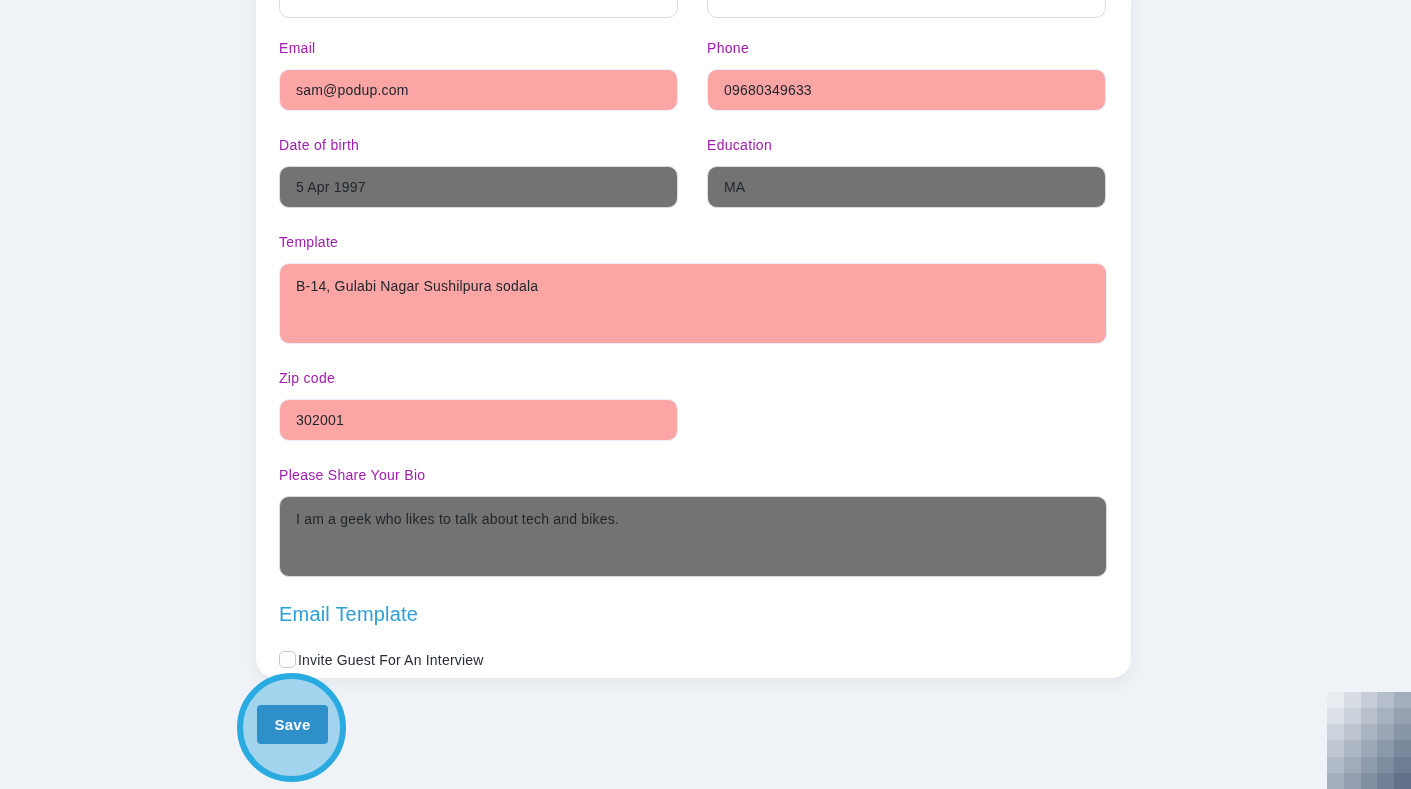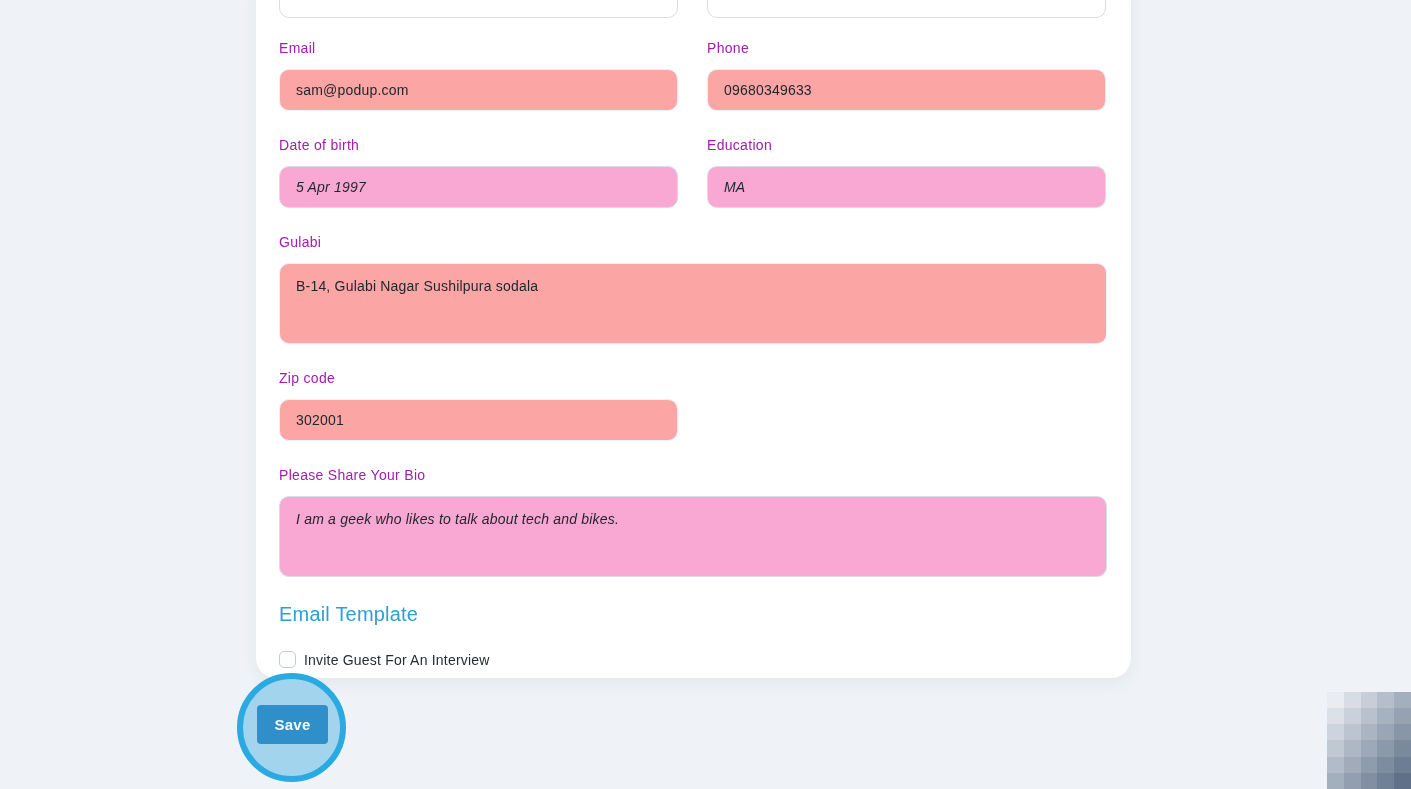--- a/index.html
+++ b/index.html
@@ -49,21 +49,21 @@
     height:42px;
     border-radius:10px;
     padding:0 16px;
     font-family:"Liberation Sans", sans-serif;
     font-size:14px;
     letter-spacing:.2px;
     color:#1e252b;
     outline:none;
   }
   .autofill { background:#fca5a5; border:1px solid #e8f0fe; }
-  .white    { background:#f9a8d4; border:1px solid #d8dde3;font-style:italic; }
+  .white    { background:#737373; border:1px solid #d8dde3; }
 
   textarea.text-input {
     height:81px;
     padding:13px 16px;
     resize:none;
     line-height:18px;
   }
 
   .link {
     display:inline-block;
@@ -72,21 +72,21 @@
     letter-spacing:.2px;
     color:#2d9fd6;
     text-decoration:none;
     cursor:pointer;
   }
 
   .checkbox-row {
     margin-top:25px;
     display:flex;
     align-items:center;
-    gap:8px;
+    gap:2px;
   }
   .checkbox-box {
     width:17px; height:17px;
     border:1px solid #c3cad1;
     border-radius:5px;
     background:#fdfdfe;
     cursor:pointer;
     flex:0 0 auto;
   }
   .checkbox-label {
@@ -156,21 +156,21 @@
       <label class="field-label">Date of birth</label>
       <input class="text-input white" type="text" value="5 Apr 1997" style="">
     </div>
     <div class="col">
       <label class="field-label">Education</label>
       <input class="text-input white" type="text" value="MA" style="">
     </div>
   </div>
 
   <div class="full">
-    <label class="field-label">Gulabi</label>
+    <label class="field-label">Template</label>
     <textarea class="text-input autofill full" style="">B-14, Gulabi Nagar Sushilpura sodala</textarea>
   </div>
 
   <div class="col">
     <label class="field-label">Zip code</label>
     <input class="text-input autofill" type="text" value="302001" style="">
   </div>
 
   <div class="full">
     <label class="field-label">Please Share Your Bio</label>

